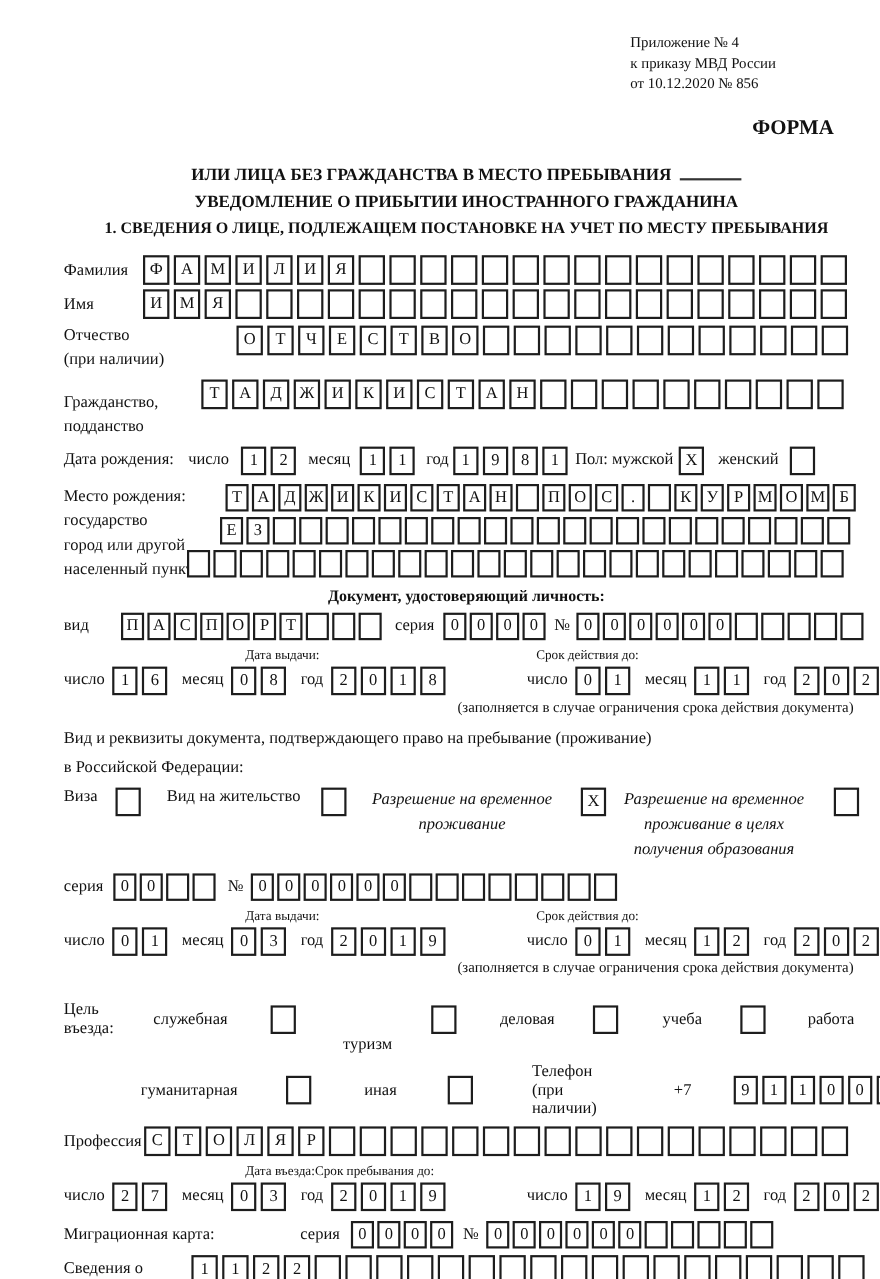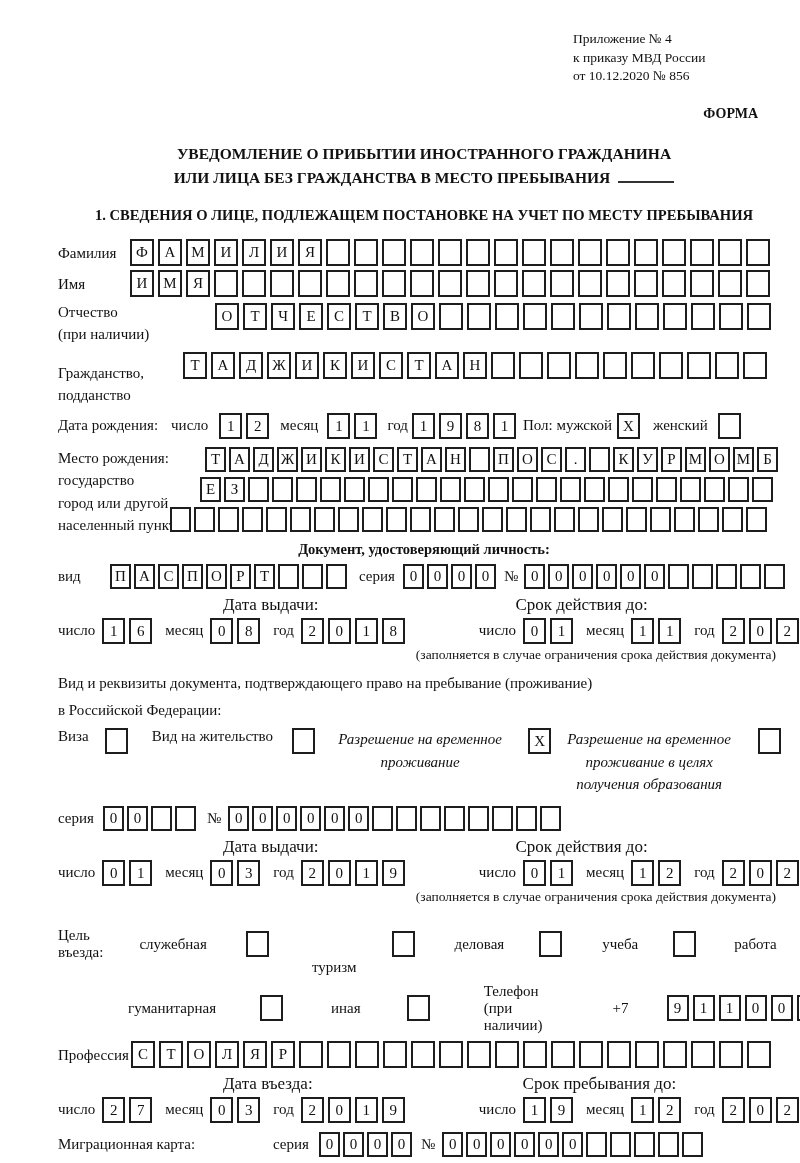--- a/index.html
+++ b/index.html
@@ -8,28 +8,28 @@
     width:800px; height:1163px; overflow:hidden;
     font-family:"Liberation Serif","DejaVu Serif",serif;
     color:#111; font-size:15px;
   }
   .page { width:800px; height:1163px; padding:30px 10px 0 58px; }
 
   
   .top-note { width:195px; margin-left:auto; margin-right:22px;
     font-size:13.5px; line-height:1.38; }
   .top-note .part2 { margin-top:6px; }
-  .forma { text-align:right; margin:20px 32px 0 0; font-weight:bold; font-size:14px; }
+  .forma { text-align:right; margin:20px 32px 0 0; font-weight:bold; font-size:19px; }
 
   .title { margin-top:20px; text-align:center; font-weight:bold;
     font-size:15.5px; line-height:1.55; }
   .blank-line { display:inline-block; width:56px; height:14px;
     border-bottom:2px solid #333; margin-left:8px; }
 
-  .sec-heading { margin-top:17px; margin-bottom:15px; text-align:center;
+  .sec-heading { margin-top:4px; margin-bottom:15px; text-align:center;
     font-weight:bold; font-size:14.6px; }
 
   
   .frow { display:flex; align-items:flex-start; margin-bottom:4px; }
   .crow { display:flex; align-items:center; }
   .lbl { flex-shrink:0; line-height:1.5; }
 
   
   .cells { display:flex; flex-wrap:nowrap; }
   .cell { display:inline-block; width:24px; height:27px; border:2px solid #1d1d1d;
@@ -38,21 +38,21 @@
   .xs .cell { width:21px; height:25px; margin-right:3px; line-height:21px; }
   .dt .cell { width:23px; height:26px; margin-right:4px; line-height:22px; }
   .ph .cell { width:22px; height:26px; margin-right:4px; line-height:22px; }
   .rep .cell { width:24px; height:26px; margin-right:4px; line-height:22px; }
 
   .cb { display:inline-block; flex-shrink:0; width:23px; height:26px;
     border:2px solid #1d1d1d; text-align:center; font-size:15px; line-height:22px; }
 
   .doc-heading { text-align:center; font-weight:bold; font-size:14.5px; margin:4px 0 6px 0; }
 
-  .date-headers { display:flex; font-size:17px; margin-top:6px; }
+  .date-headers { display:flex; font-size:12px; margin-top:6px; }
   .date-row { display:flex; align-items:center; margin-top:3px; }
   .dg { display:flex; align-items:center; }
   .dg .w { margin-right:7px; }
   .dg .cells { margin-right:9px; }
   .note-right { text-align:right; font-size:13.5px; margin:3px 14px 8px 0; }
 
   .intro { line-height:1.65; font-size:15px; margin-top:2px; }
 
   .opts { display:flex; align-items:flex-start; margin-top:6px; margin-bottom:10px; }
   .opt { display:flex; align-items:flex-start;gap:12px; }
@@ -73,22 +73,22 @@
 
   <div class="top-note">
     <div>Приложение № 4</div>
     <div>к приказу МВД России</div>
     <div>от 10.12.2020 № 856</div>
   </div>
 
   <div class="forma">ФОРМА</div>
 
   <div class="title">
+    <div><span>ИЛИ ЛИЦА БЕЗ ГРАЖДАНСТВА В МЕСТО ПРЕБЫВАНИЯ</span><span class="blank-line"></span></div>
     <div>УВЕДОМЛЕНИЕ О ПРИБЫТИИ ИНОСТРАННОГО ГРАЖДАНИНА</div>
-    <div><span>ИЛИ ЛИЦА БЕЗ ГРАЖДАНСТВА В МЕСТО ПРЕБЫВАНИЯ</span><span class="blank-line"></span></div>
   </div>
 
   <div class="sec-heading">1. СВЕДЕНИЯ О ЛИЦЕ, ПОДЛЕЖАЩЕМ ПОСТАНОВКЕ НА УЧЕТ ПО МЕСТУ ПРЕБЫВАНИЯ</div>
 
   <div class="frow">
     <div class="lbl" style="width:72px; padding-top:3px;">Фамилия</div>
     <div class="cells">
         <span class="cell">Ф</span>
         <span class="cell">А</span>
         <span class="cell">М</span>
@@ -559,21 +559,21 @@
         <span class="cell"></span>
         <span class="cell"></span>
         <span class="cell"></span>
         <span class="cell"></span>
         <span class="cell"></span>
       </div>
   </div>
 
   <div class="date-headers">
     <span style="margin-left:165px;">Дата въезда:</span>
-    <span style="margin-left:210px;">Срок пребывания до:</span>
+    <span style="">Срок пребывания до:</span>
   </div>
   <div class="date-row" style="margin-bottom:9px;">
     <span class="dg">
       <span class="w">число</span>
       <span class="cells dt">
           <span class="cell">2</span>
           <span class="cell">7</span>
         </span>
       <span class="w">месяц</span>
       <span class="cells dt">

